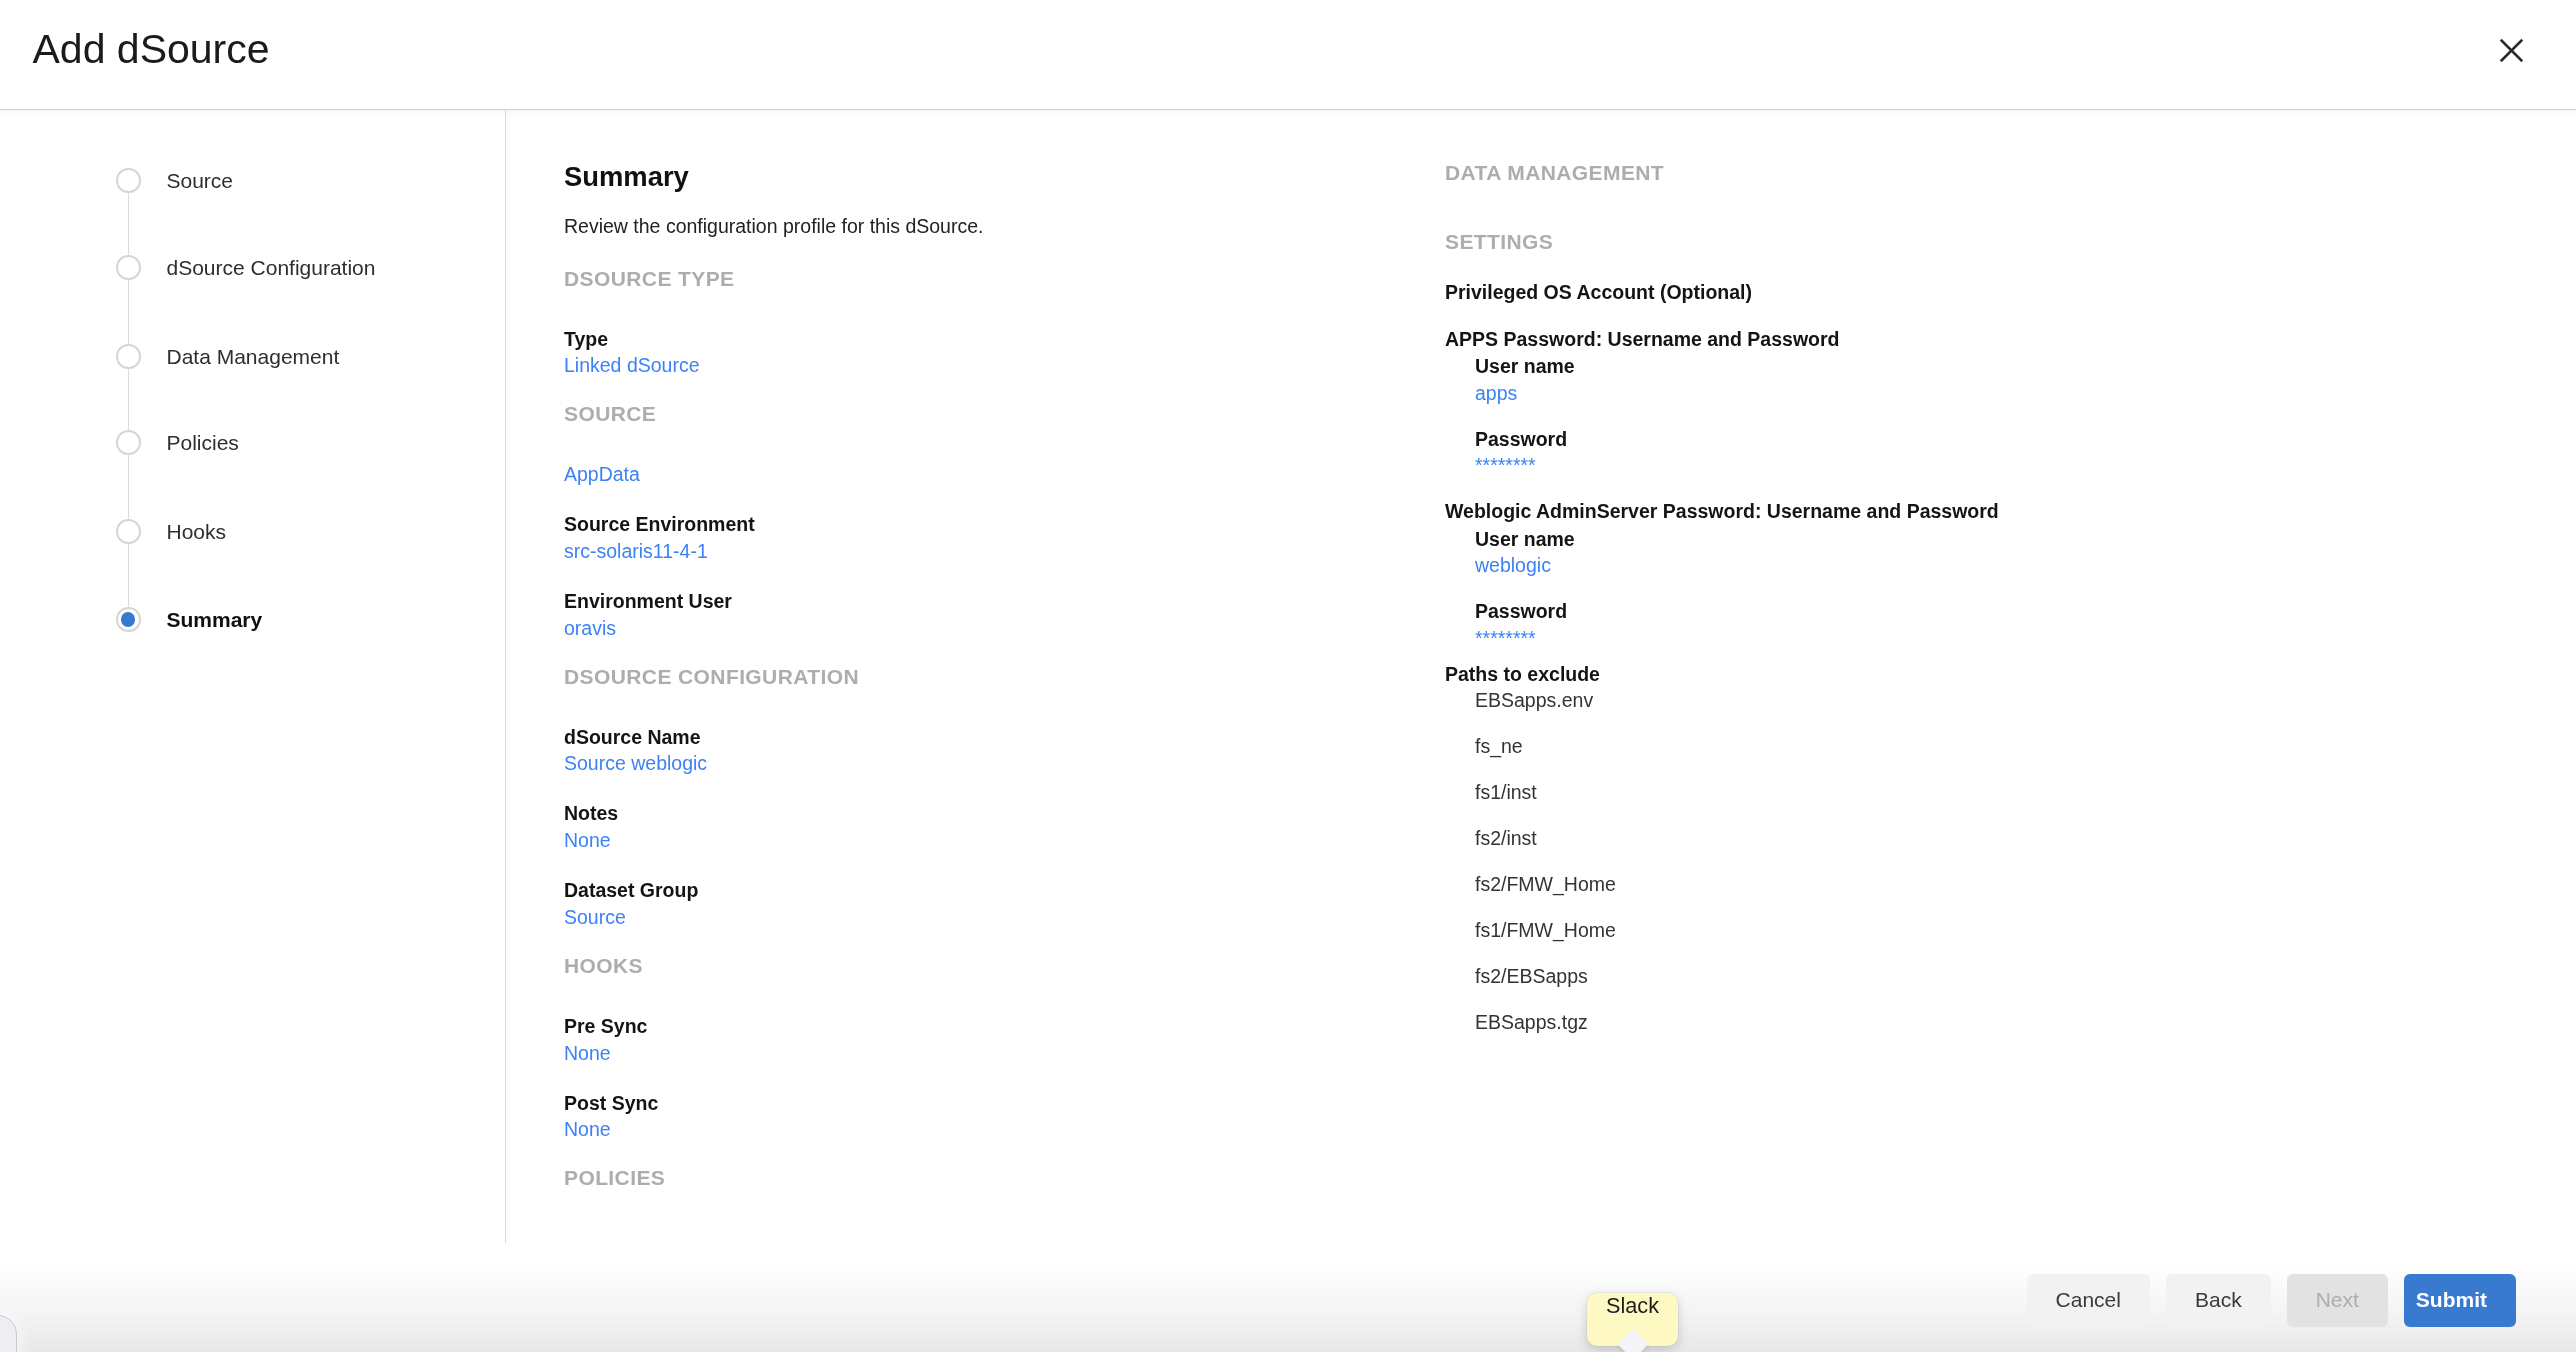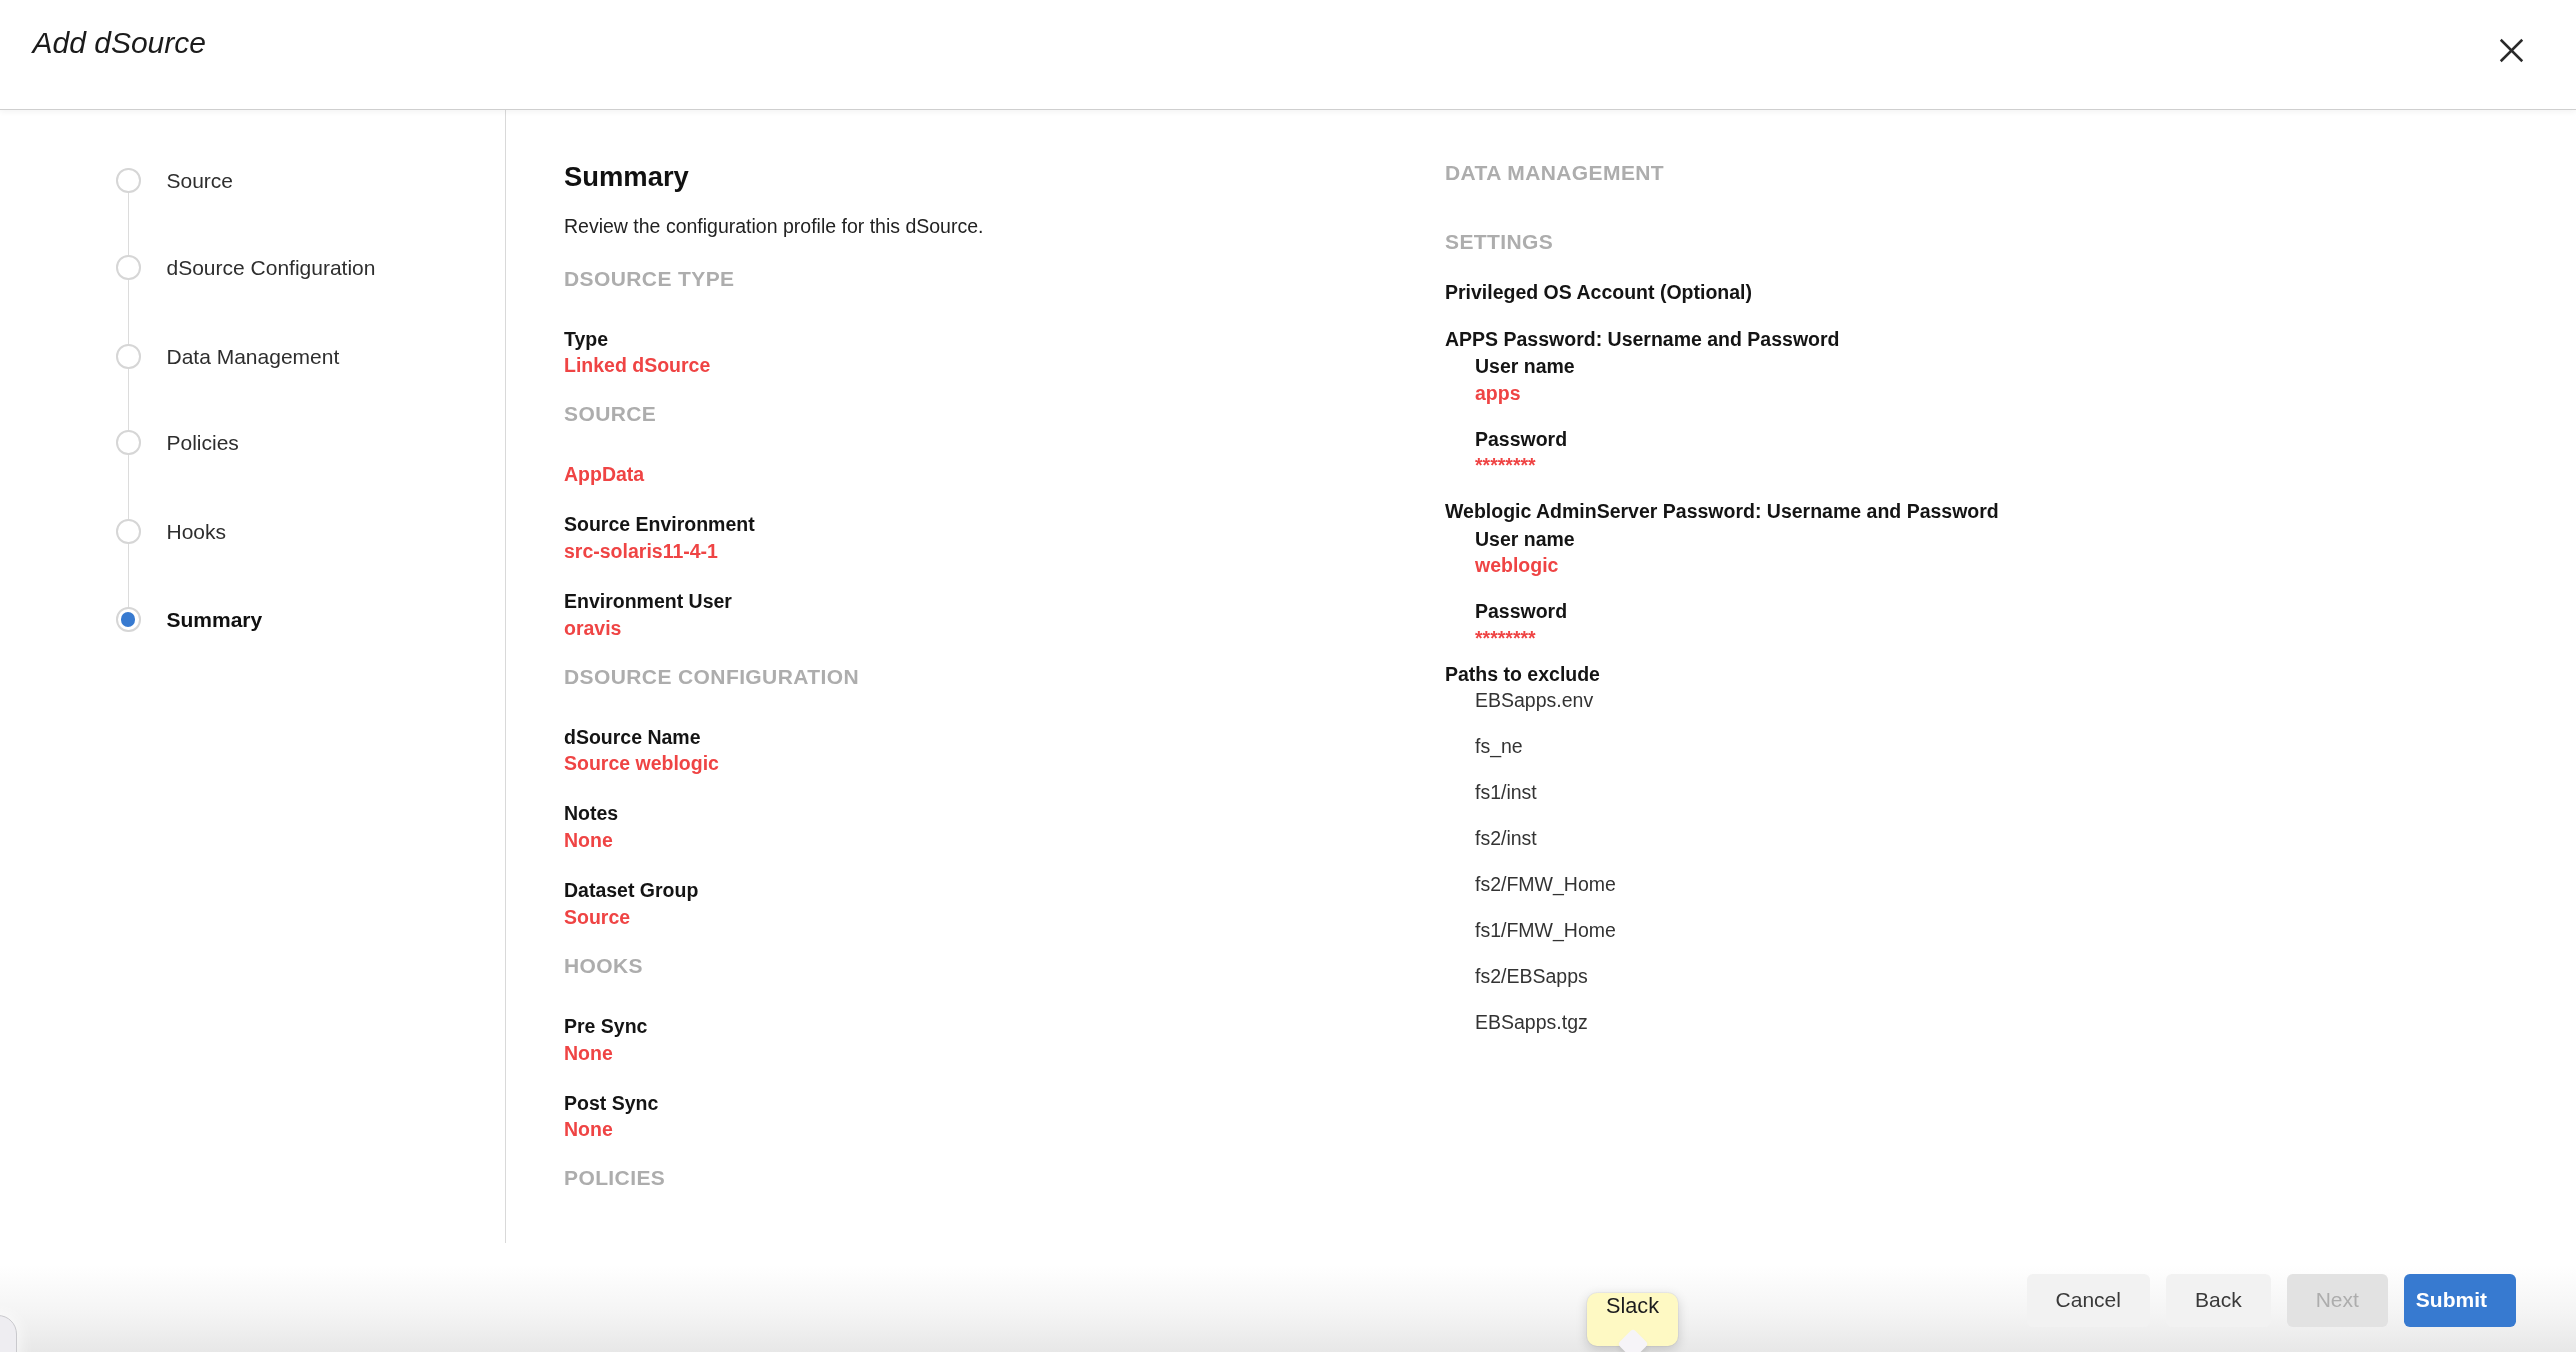--- a/index.html
+++ b/index.html
@@ -3,21 +3,21 @@
 <meta charset="utf-8">
 <style>
   html,body{margin:0;padding:0;background:#fff;}
   body{width:2576px;height:1353px;position:relative;overflow:hidden;
        font-family:"Liberation Sans","DejaVu Sans",sans-serif;color:#222;}
   .app{position:absolute;inset:0;background:#fff;}
 
   
   .header{position:absolute;top:0;left:0;right:0;height:109px;background:#fff;
           border-bottom:1.4px solid #cfcfcf;box-shadow:0 2.2px 5.8px rgba(0,0,0,.05);z-index:5;}
-  .dialog-title{position:absolute;left:32.5px;top:26px;font-size:30px;font-weight:400;color:#1b1b1b;font-style:italic;}
+  .dialog-title{position:absolute;left:32.5px;top:26px;font-size:41px;font-weight:400;color:#1b1b1b;}
   .close-btn{position:absolute;right:46px;top:33px;width:38px;height:38px;cursor:pointer;
              display:flex;align-items:center;justify-content:center;background:none;border:none;padding:0;}
 
   
   .main{position:absolute;top:110px;left:8px;right:0;height:1154px;background:#fff;}
   .sidebar{position:absolute;left:0;top:0;width:497px;height:1133px;border-right:1.4px solid #d9d9d9;}
   .connector{position:absolute;left:120px;top:70px;width:1.4px;height:439px;background:#dcdcdc;}
   .step{position:absolute;left:108px;height:29px;display:flex;align-items:center;cursor:pointer;}
   .step-1{top:56px}.step-2{top:143px}.step-3{top:232px}.step-4{top:318px}.step-5{top:407px}.step-6{top:495px}
   .dot{width:24.5px;height:24.5px;border-radius:50%;background:#fff;border:2.2px solid #d6d6d6;
@@ -29,21 +29,21 @@
   .step.active .slabel{font-weight:bold;color:#101010;}
 
   
   .content{position:absolute;left:556px;top:51px;right:29px;}
   .h1{font-size:27.4px;font-weight:bold;color:#111;margin:0 0 21.7px 0;}
   .subheading{font-size:19.5px;color:#222;margin:0 0 29px 0;}
   .sec-title{font-size:21px;font-weight:bold;color:#adadad;letter-spacing:0.4px;margin:0 0 35px 0;}
   section{margin-bottom:19.5px;}
   .field{margin-bottom:24px;}
   .f-label{font-size:19.5px;font-weight:bold;color:#141414;line-height:26px;}
-  .f-value{font-size:19.5px;color:#ef4444;line-height:26px;margin-top:0.7px;font-weight:bold;}
+  .f-value{font-size:19.5px;color:#3b82f6;line-height:26px;margin-top:0.7px;}
 
   .right-col{position:absolute;left:881px;top:0;width:1083px;}
   .sec-title.dm{margin-bottom:45px;}
   .sec-title.settings{margin-bottom:24.5px;}
   .priv-label{font-size:19.5px;font-weight:bold;color:#141414;line-height:26px;margin-bottom:21px;}
   .cred-group{margin-bottom:4.3px;}
   .cred-title{font-size:19.5px;font-weight:bold;color:#141414;line-height:26px;margin-bottom:1.4px;}
   .cred-field{margin-left:30px;margin-bottom:20px;}
   .paths{margin-top:-10px;}
   .paths-label{font-size:19.5px;font-weight:bold;color:#141414;line-height:26px;}

